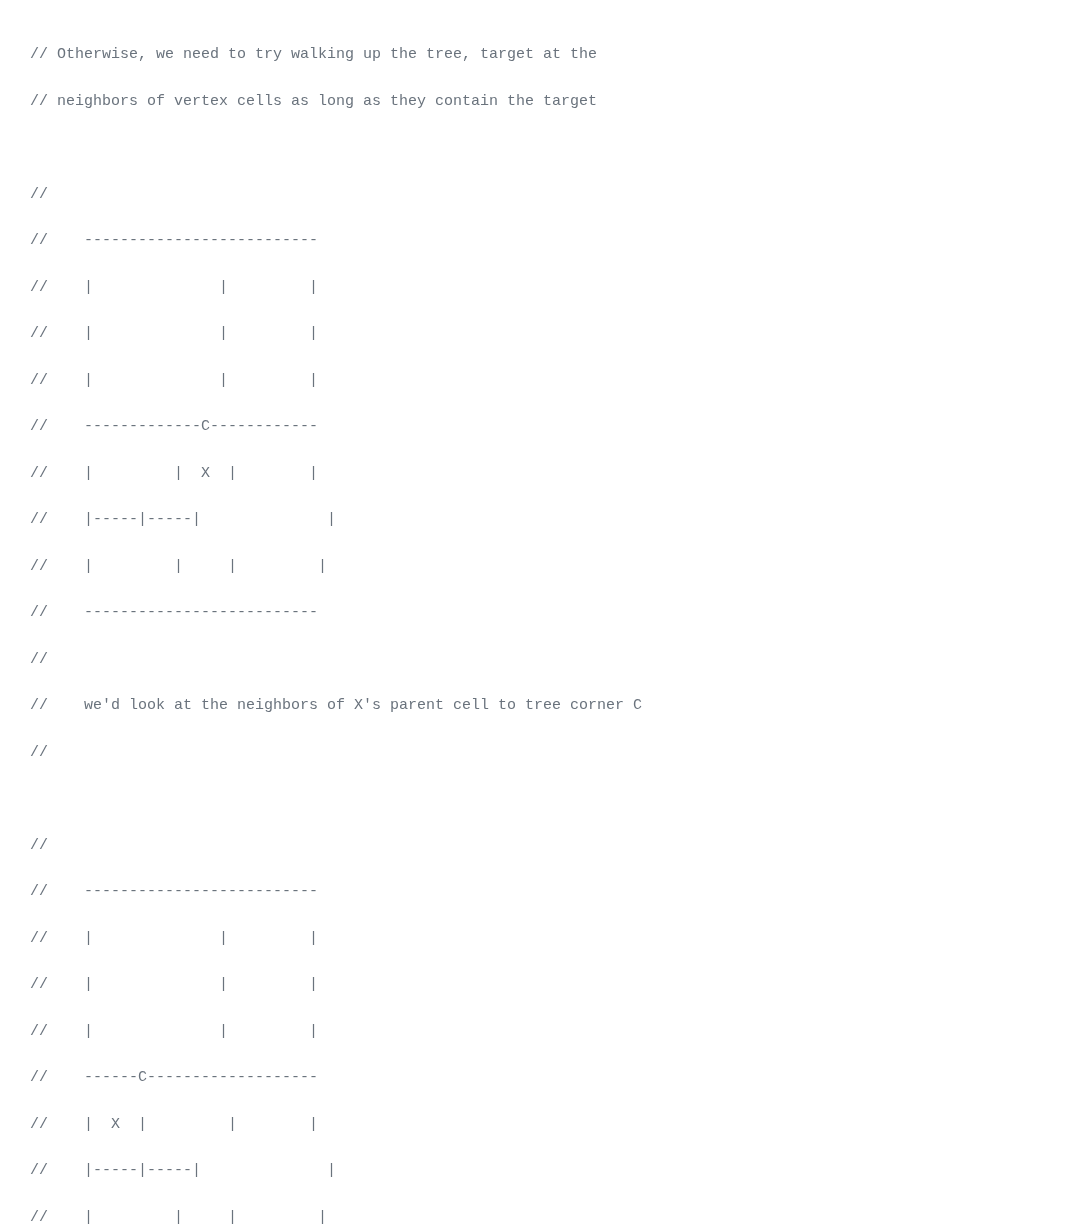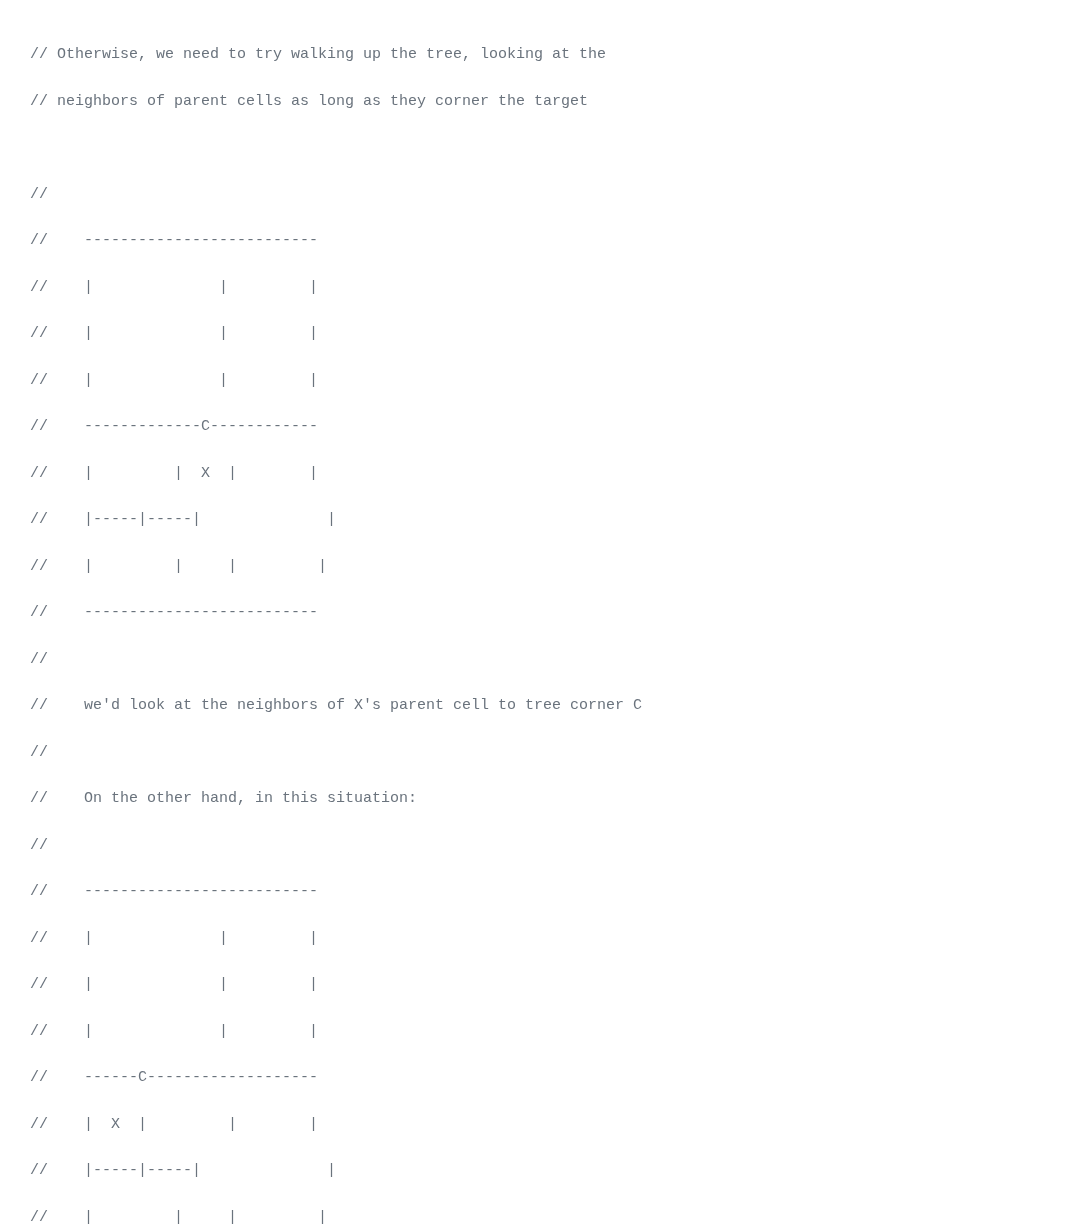--- a/index.html
+++ b/index.html
@@ -24,37 +24,37 @@
       font-family: 'Courier New', Courier, monospace;
       font-size: 15px;
       line-height: 1.55;
       color: #6a737d;
     }
   </style>
 </head>
 <body>
 
 <div class="code-block">
-<span>// Otherwise, we need to try walking up the tree, looking at the</span>
-<br><span>// neighbors of parent cells as long as they corner the target</span>
+<span>// Otherwise, we need to try walking up the tree, target at the</span>
+<br><span>// neighbors of vertex cells as long as they contain the target</span>
 <br>
 <br><span>//</span>
 <br><span>//    --------------------------</span>
 <br><span>//    |              |         |</span>
 <br><span>//    |              |         |</span>
 <br><span>//    |              |         |</span>
 <br><span>//    -------------C------------</span>
 <br><span>//    |         |  X  |        |</span>
 <br><span>//    |-----|-----|              |</span>
 <br><span>//    |         |     |         |</span>
 <br><span>//    --------------------------</span>
 <br><span>//</span>
 <br><span>//    we'd look at the neighbors of X's parent cell to tree corner C</span>
 <br><span>//</span>
-<br><span>//    On the other hand, in this situation:</span>
+<br>
 <br><span>//</span>
 <br><span>//    --------------------------</span>
 <br><span>//    |              |         |</span>
 <br><span>//    |              |         |</span>
 <br><span>//    |              |         |</span>
 <br><span>//    ------C-------------------</span>
 <br><span>//    |  X  |         |        |</span>
 <br><span>//    |-----|-----|              |</span>
 <br><span>//    |         |     |         |</span>
 <br>

